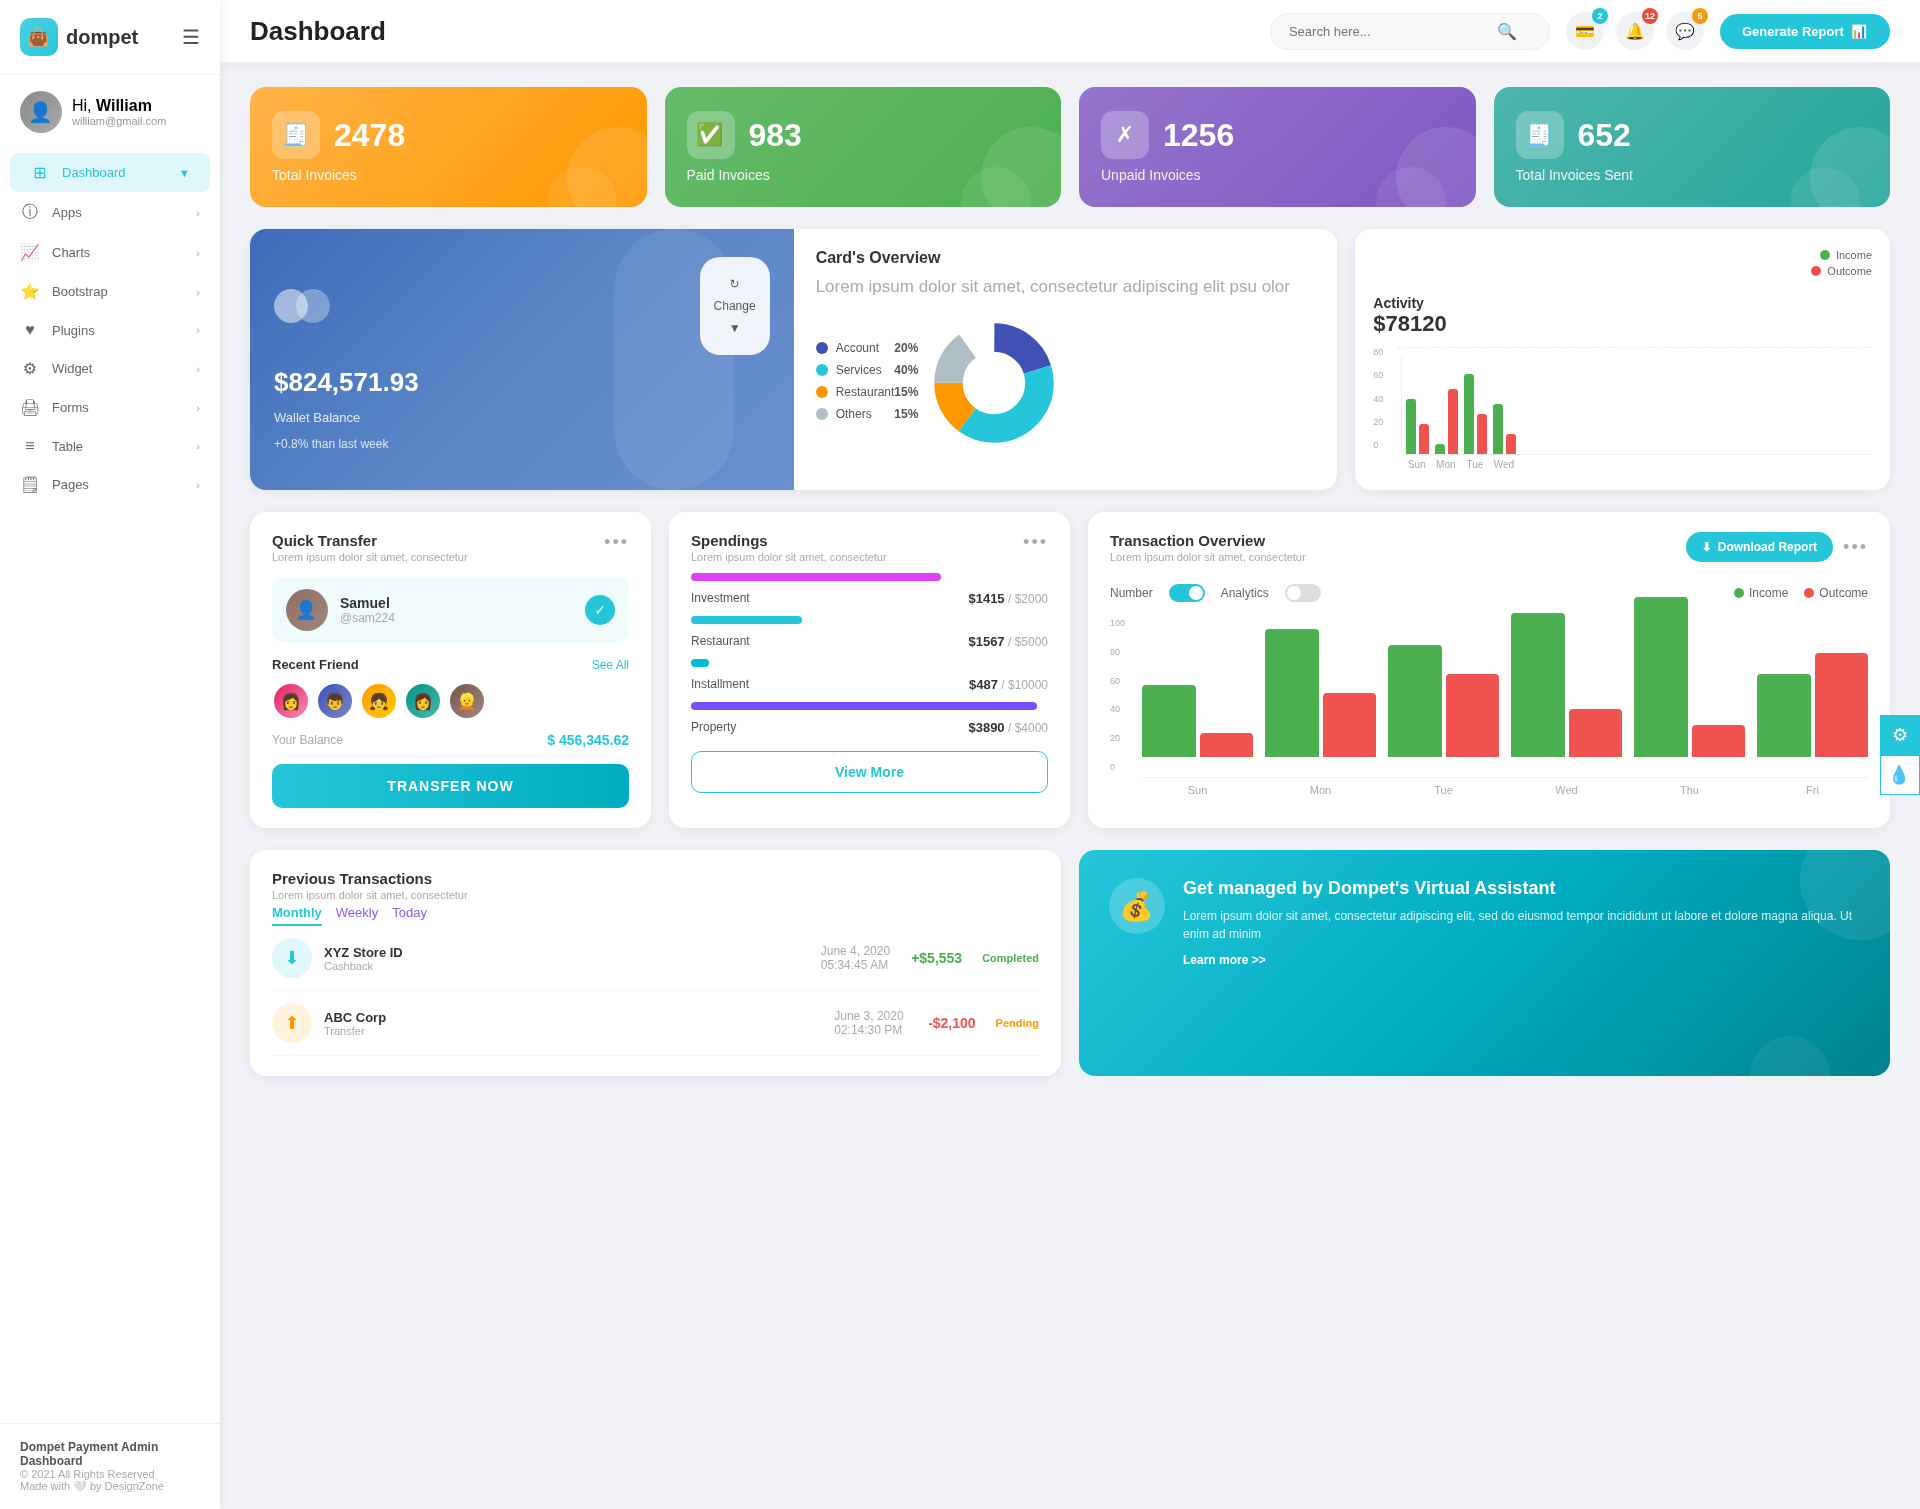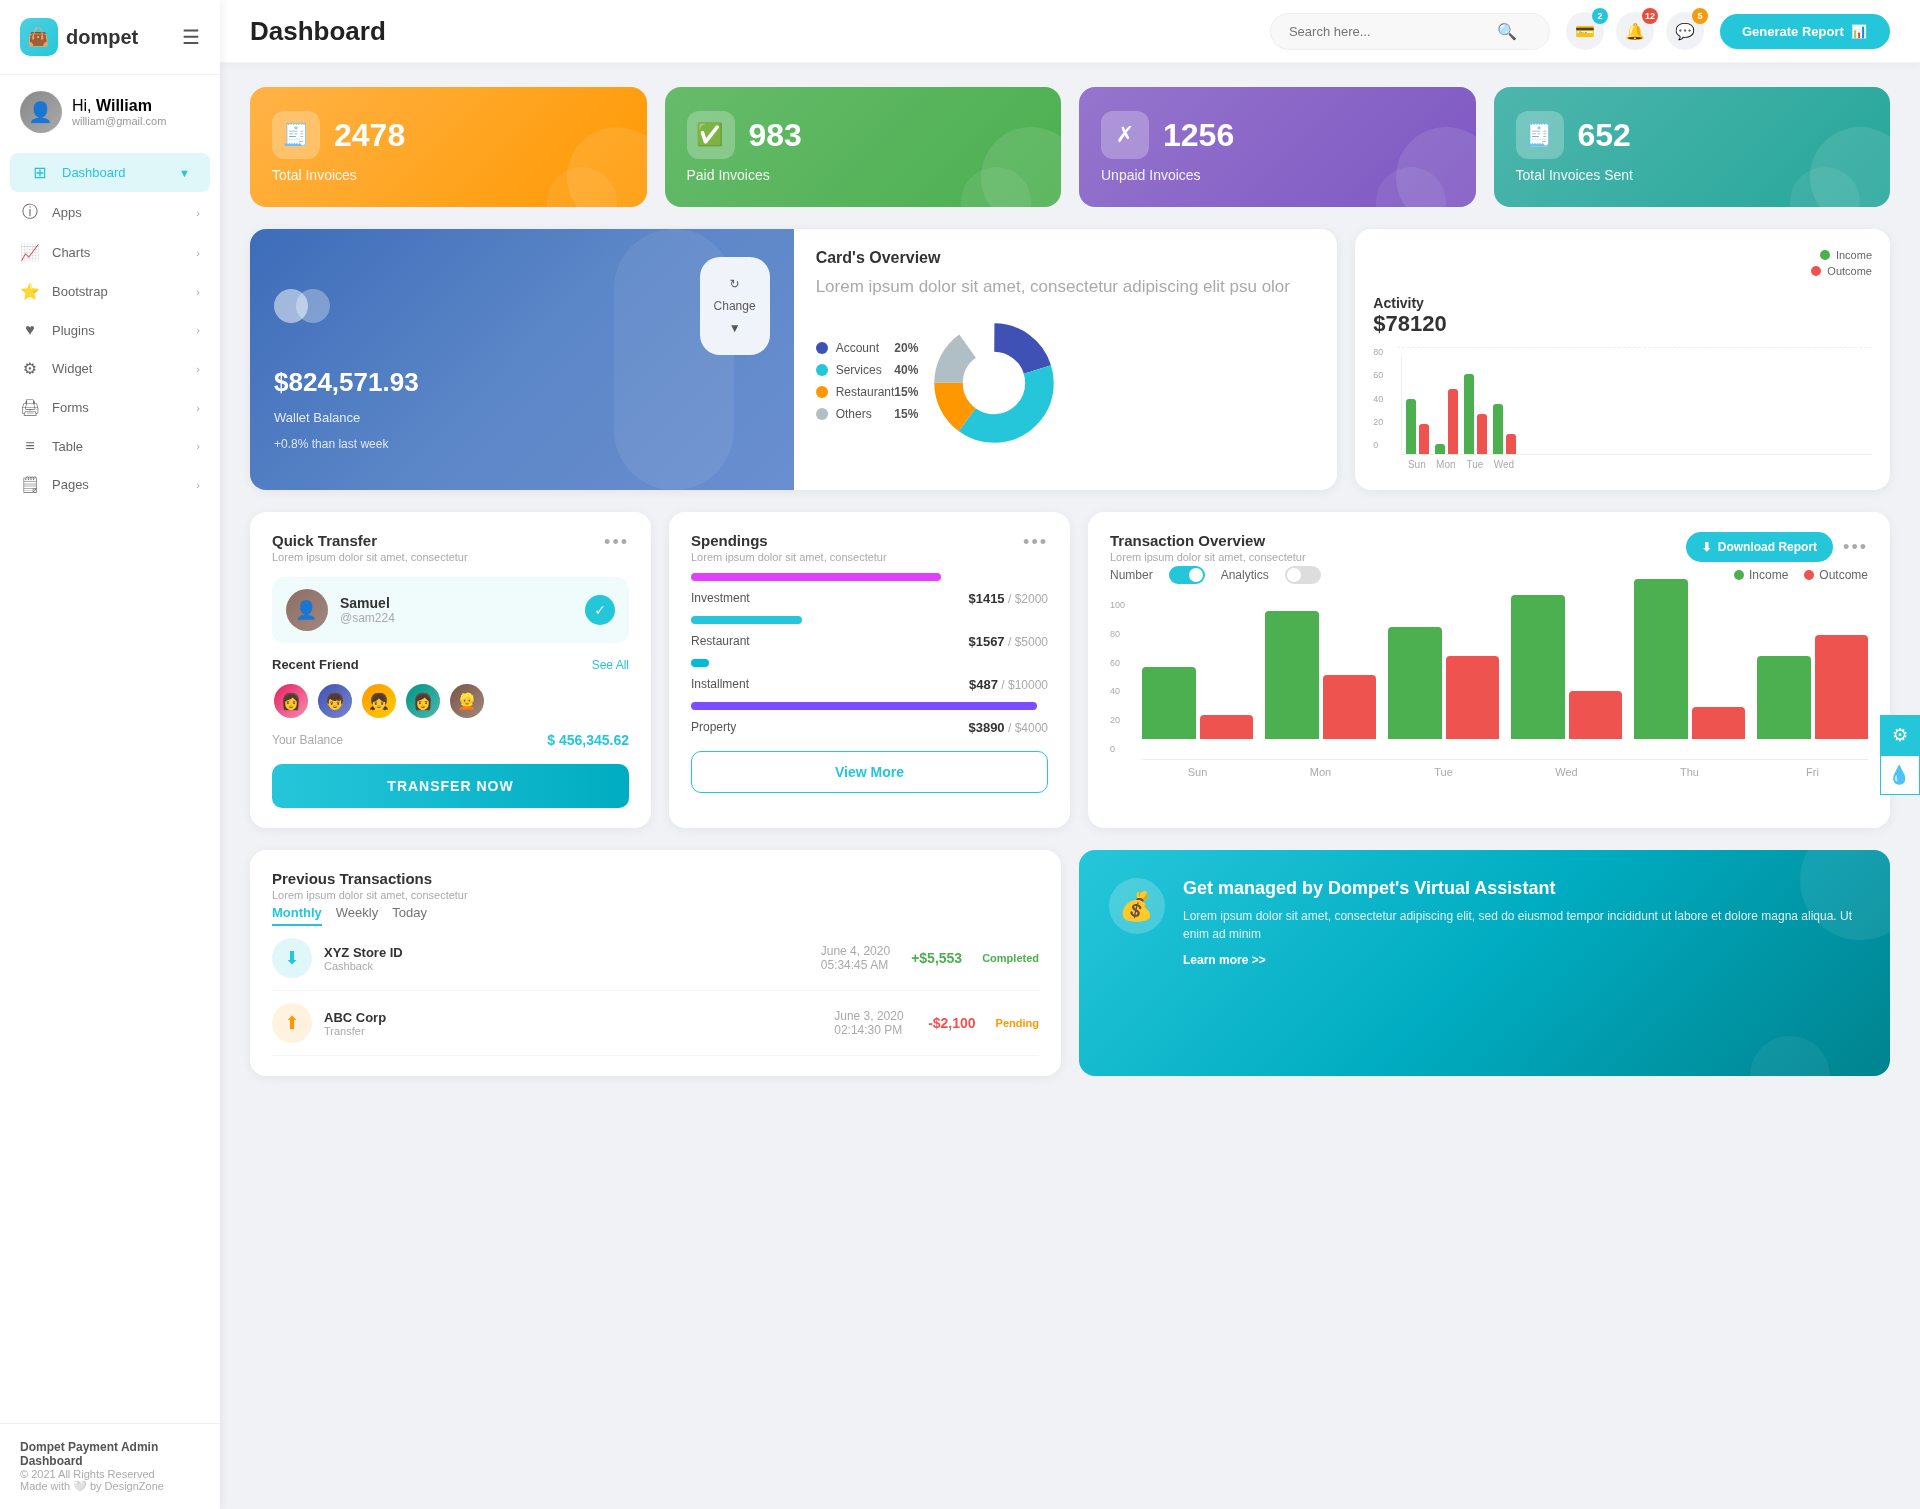--- a/index.html
+++ b/index.html
@@ -452,21 +452,21 @@
     }
 
     
     .transaction-overview {
       background: #fff;
       border-radius: 16px;
       padding: 20px 22px;
       box-shadow: 0 2px 12px rgba(0,0,0,0.06);
     }
     .toggle-row {
-      display: flex; align-items: center; gap: 16px; margin-top: 3px;
+      display: flex; align-items: center; gap: 16px; margin-top: 21px;
     }
     .toggle-label { font-size: 12px; color: #666; }
     .toggle {
       width: 36px; height: 18px; border-radius: 9px;
       background: #26c6da; position: relative; cursor: pointer;
     }
     .toggle.off { background: #ddd; }
     .toggle-knob {
       position: absolute; top: 2px; right: 2px;
       width: 14px; height: 14px; border-radius: 50%; background: #fff;
@@ -517,21 +517,21 @@
     .prev-transactions {
       background: #fff;
       border-radius: 16px;
       padding: 20px 22px;
       box-shadow: 0 2px 12px rgba(0,0,0,0.06);
     }
     .tab-row {
       display: flex; gap: 14px; margin-top: 4px;
     }
     .tab-item {
-      font-size: 13px; color: #737373; cursor: pointer;
+      font-size: 13px; color: #8b5cf6; cursor: pointer;
       padding-bottom: 4px;
     }
     .tab-item.active {
       color: #26c6da;
       border-bottom: 2px solid #26c6da;
       font-weight: 600;
     }
 
     .transaction-row {
       display: flex; align-items: center; gap: 12px;

